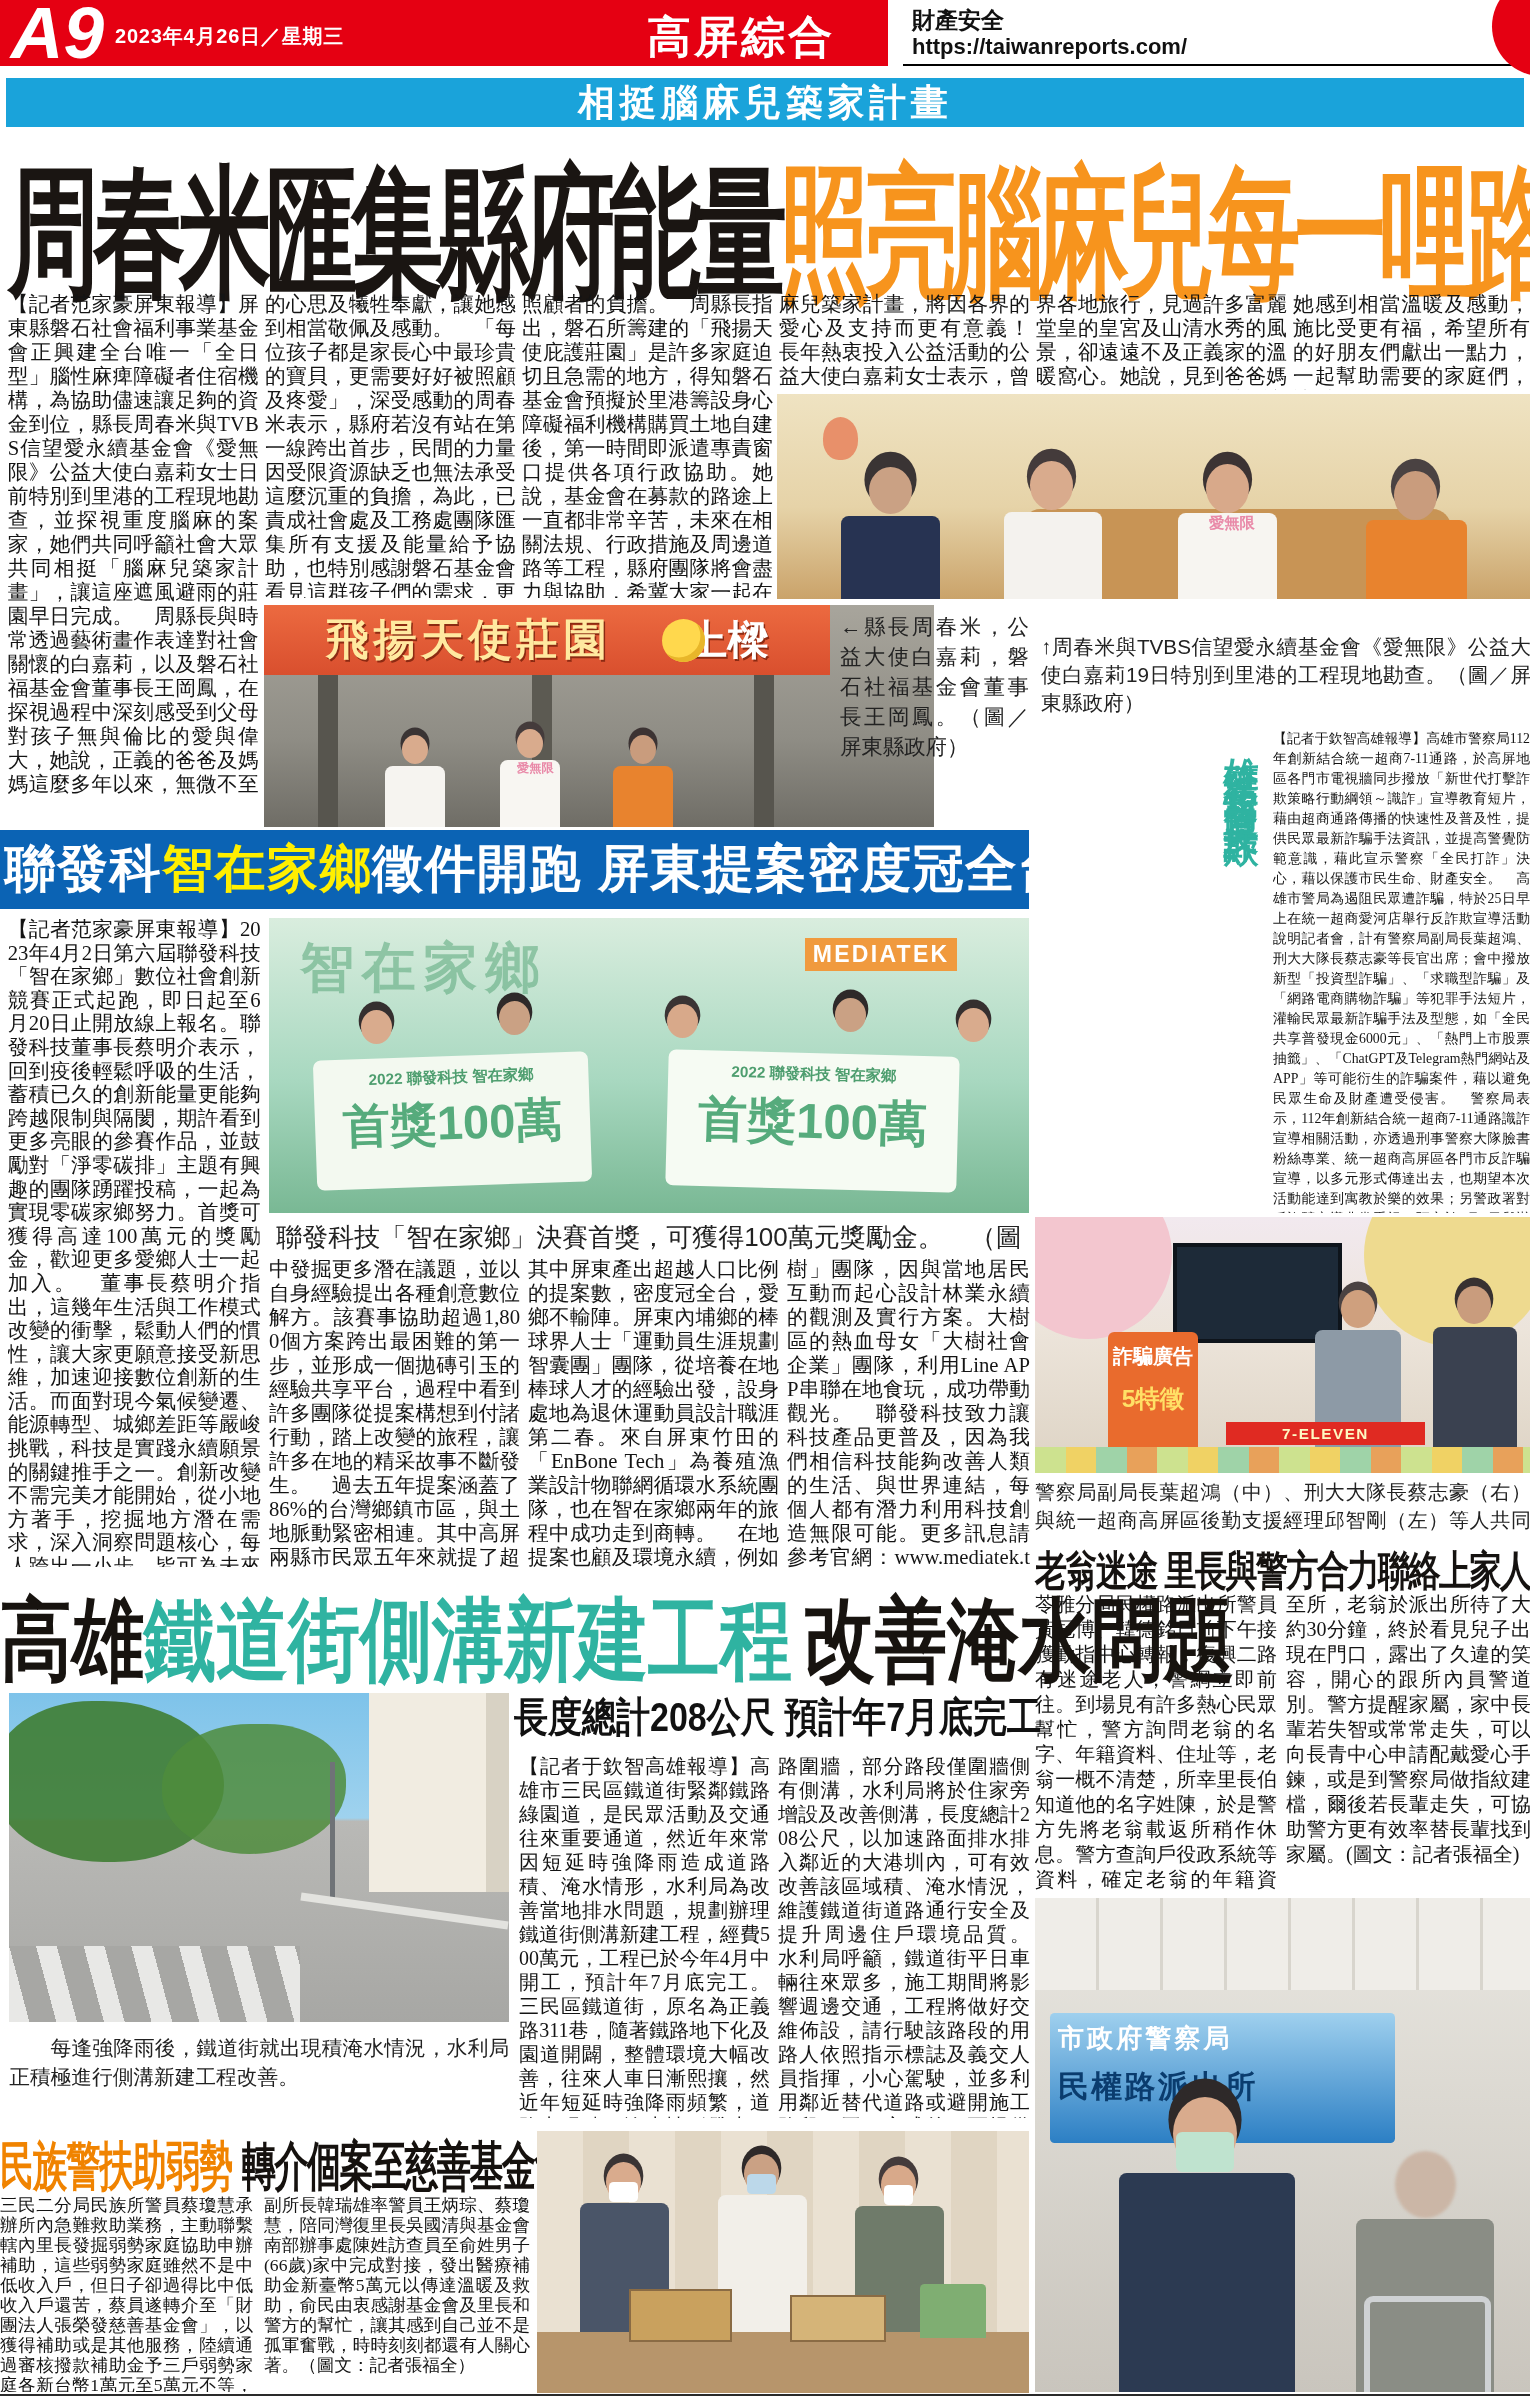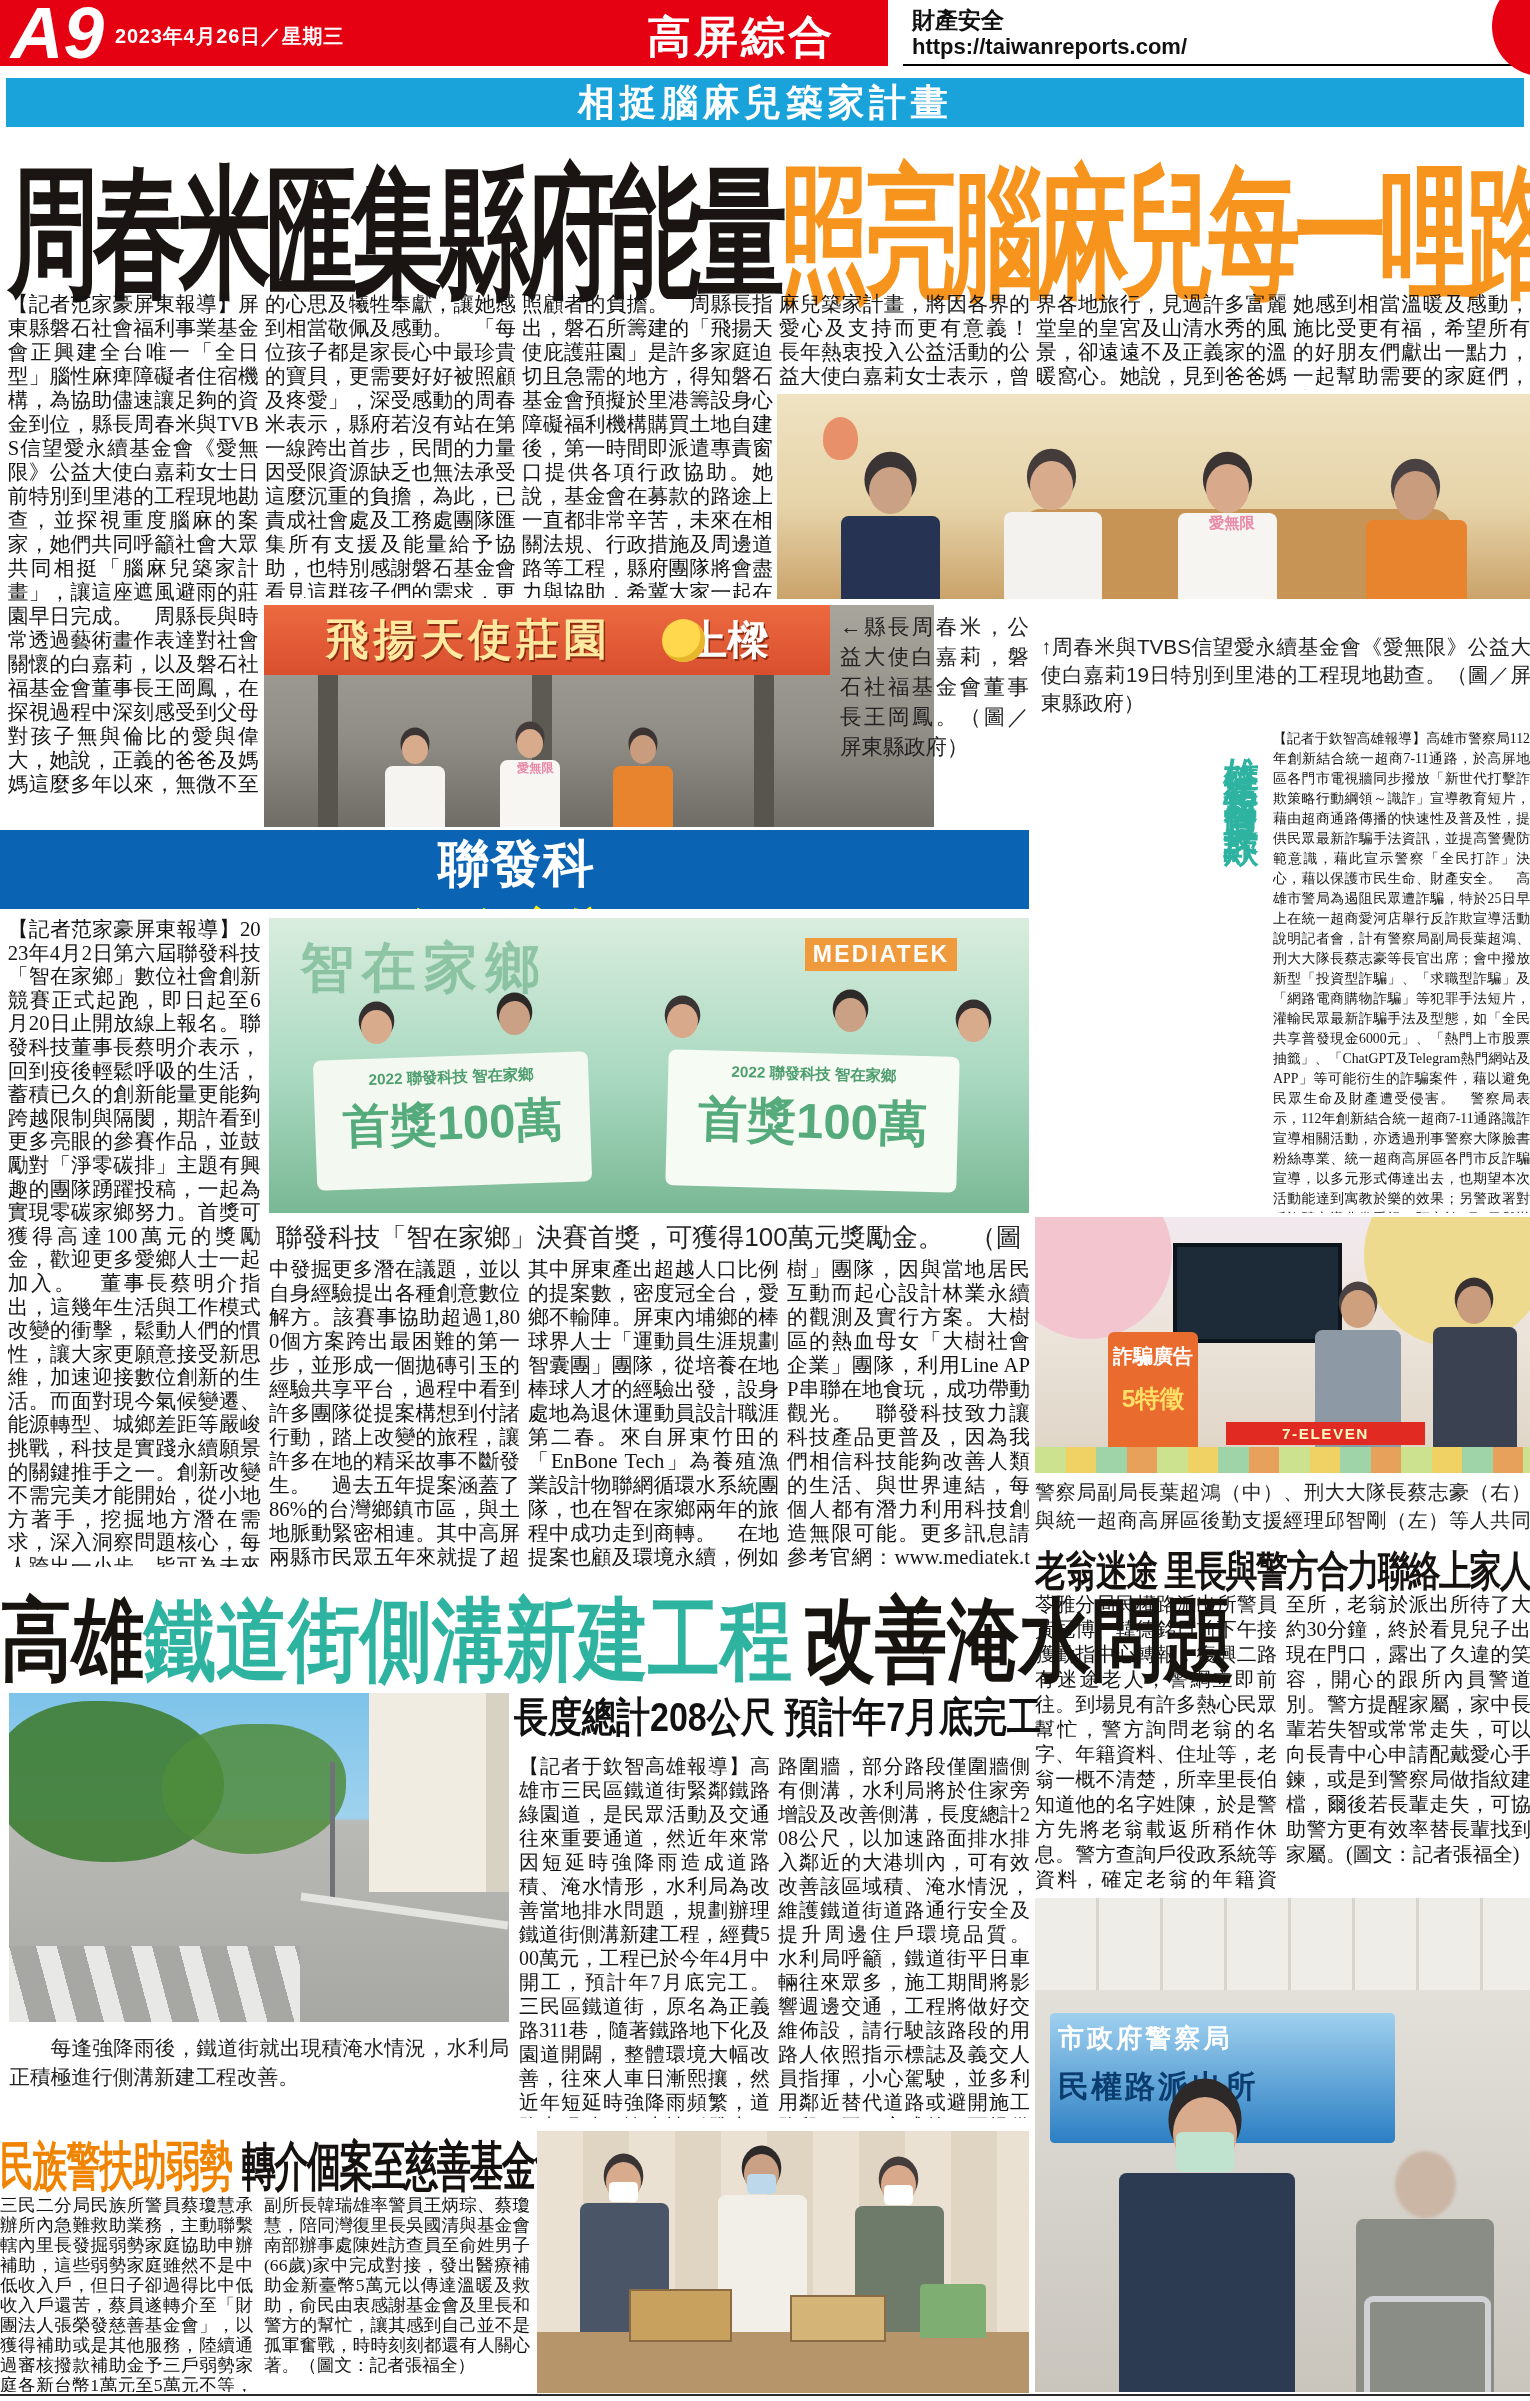--- a/index.html
+++ b/index.html
@@ -78,21 +78,21 @@
     <span style="color:#e989a8;font-size:12.2px;font-weight:bold;margin-left:17px;">愛無限</span>
   </div>
   <div class="fig-head" style="left:366px;top:130px;width:26px;height:29px;background:#c99c7d;box-shadow:0 -6.1px 0 1.5px #3c3333;"></div>
   <div class="fig-body" style="left:349px;top:161px;width:60px;height:61px;background:#e8832e;"></div>
 </div>
 <div class="abs caption" style="left:840px;top:612px;width:189px;height:213px;font-size:21.4px;line-height:30px;">←縣長周春米，公益大使白嘉莉，磐石社福基金會董事長王岡鳳。（圖／屏東縣政府）</div>
 
 <div class="abs" style="left:1194px;top:729px;width:70px;height:485px;writing-mode:vertical-rl;color:#2fb3a1;font-size:35px;font-weight:900;letter-spacing:7.7px;overflow:hidden;">雄警結合超商宣導反詐欺</div>
 <div class="abs col" style="left:1273px;top:729px;width:257px;height:484px;font-size:13.8px;line-height:20px;">【記者于欽智高雄報導】高雄市警察局112年創新結合統一超商7-11通路，於高屏地區各門市電視牆同步撥放「新世代打擊詐欺策略行動綱領～識詐」宣導教育短片，藉由超商通路傳播的快速性及普及性，提供民眾最新詐騙手法資訊，並提高警覺防範意識，藉此宣示警察「全民打詐」決心，藉以保護市民生命、財產安全。　高雄市警局為遏阻民眾遭詐騙，特於25日早上在統一超商愛河店舉行反詐欺宣導活動說明記者會，計有警察局副局長葉超鴻、刑大大隊長蔡志豪等長官出席；會中撥放新型「投資型詐騙」、「求職型詐騙」及「網路電商購物詐騙」等犯罪手法短片，灌輸民眾最新詐騙手法及型態，如「全民共享普發現金6000元」、「熱門上市股票抽籤」、「ChatGPT及Telegram熱門網站及APP」等可能衍生的詐騙案件，藉以避免民眾生命及財產遭受侵害。　警察局表示，112年創新結合統一超商7-11通路識詐宣導相關活動，亦透過刑事警察大隊臉書粉絲專業、統一超商高屏區各門市反詐騙宣導，以多元形式傳達出去，也期望本次活動能達到寓教於樂的效果；另警政署對反詐騙宣導非常重視，預定於5月5日舉辦「全民防詐、藝起發聲」宣導活動，邀請近40位藝人共同發聲，呼籲全民一同反詐！</div>
 
-<div class="abs" style="left:0;top:830px;width:1029px;height:79px;background:#0b63b4;display:flex;align-items:center;white-space:nowrap;overflow:hidden;flex-direction:column;">
+<div class="abs" style="left:0;top:830px;width:1029px;height:79px;background:#0b63b4;display:flex;align-items:center;white-space:nowrap;overflow:hidden;">
   <span style="color:#fff;font-size:51px;font-weight:900;letter-spacing:1.5px;margin-left:4.6px;">聯發科</span>
   <span style="color:#ffef00;font-size:51px;font-weight:900;letter-spacing:1.5px;">智在家鄉</span>
   <span style="color:#fff;font-size:51px;font-weight:900;letter-spacing:1.5px;">徵件開跑 屏東提案密度冠全台</span>
 </div>
 <div class="abs col" style="left:7.7px;top:918px;width:253px;height:649px;font-size:20.7px;line-height:23.6px;">【記者范家豪屏東報導】2023年4月2日第六屆聯發科技「智在家鄉」數位社會創新競賽正式起跑，即日起至6月20日止開放線上報名。聯發科技董事長蔡明介表示，回到疫後輕鬆呼吸的生活，蓄積已久的創新能量更能夠跨越限制與隔閡，期許看到更多亮眼的參賽作品，並鼓勵對「淨零碳排」主題有興趣的團隊踴躍投稿，一起為實現零碳家鄉努力。首獎可獲得高達100萬元的獎勵金，歡迎更多愛鄉人士一起加入。　董事長蔡明介指出，這幾年生活與工作模式改變的衝擊，鬆動人們的慣性，讓大家更願意接受新思維，加速迎接數位創新的生活。而面對現今氣候變遷、能源轉型、城鄉差距等嚴峻挑戰，科技是實踐永續願景的關鍵推手之一。創新改變不需完美才能開始，從小地方著手，挖掘地方潛在需求，深入洞察問題核心，每人跨出一小步，皆可為未來的改變挹注更多的動能。　聯發科技「智在家鄉」競賽舉辦五年來，促使跨年齡、跨區域、跨領域的多元族群一同參與，在生活</div>
 
 <div class="abs photo" style="left:269px;top:918px;width:760px;height:295px;background:linear-gradient(180deg,#d9edde 0%,#a8d8c0 55%,#79b894 100%);">
   <div class="abs" style="left:31px;top:13.8px;color:#5aa87b;font-size:54px;font-weight:900;letter-spacing:7.7px;opacity:.55;">智在家鄉</div>
   <div class="abs" style="left:536px;top:20px;color:#ffffff;font-size:23px;font-weight:900;letter-spacing:2.3px;background:#f09a3e;padding:3.1px 7.7px;">MEDIATEK</div>
   <div class="fig-head" style="left:92px;top:92px;width:31px;height:34px;background:#d9ab8d;box-shadow:0 -6.1px 0 2.3px #352f2f;"></div>

